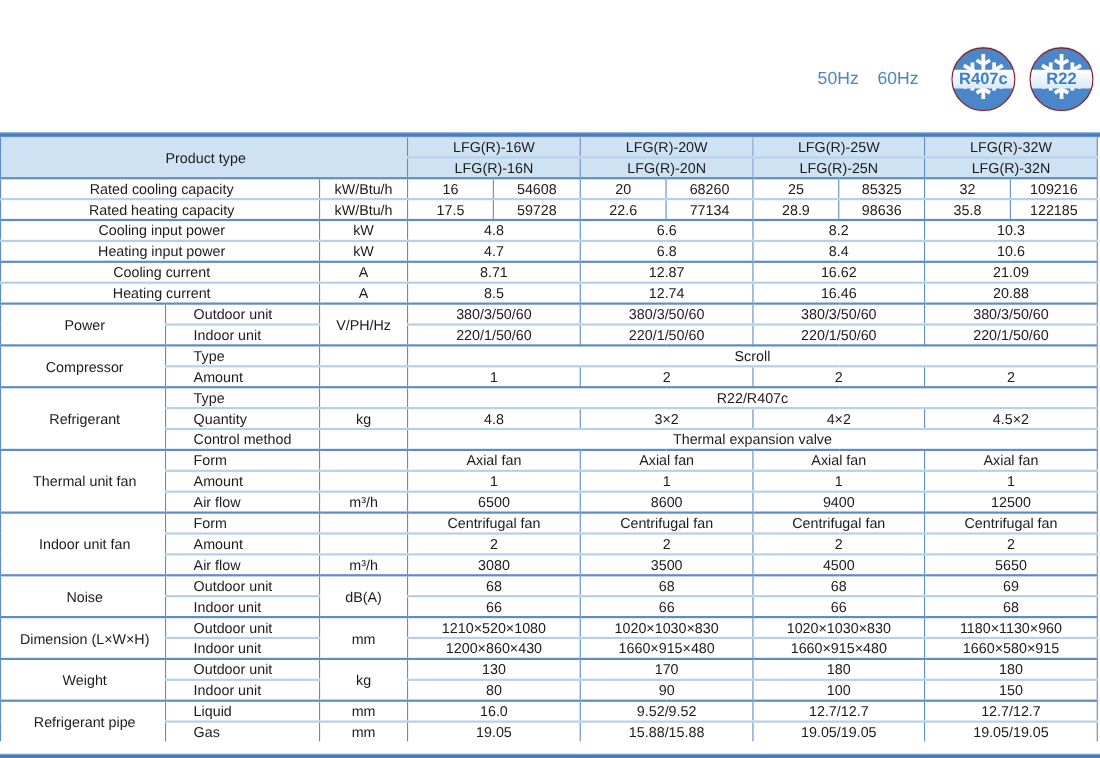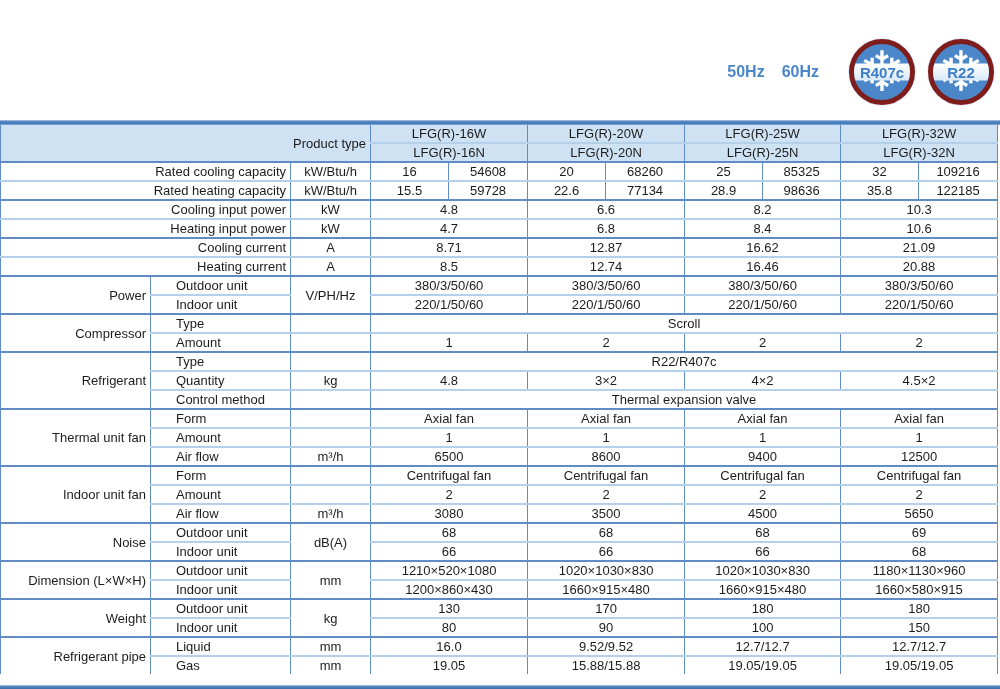--- a/index.html
+++ b/index.html
@@ -9,23 +9,23 @@
     --txt:#1c1c1c;
     --bar:#4a7dbd;
     --badge-blue:#4a86c8;
   }
   html,body{margin:0;padding:0;background:#ffffff;}
   .page{position:relative;width:1000px;height:689px;background:#fff;overflow:hidden;
         font-family:"Liberation Sans",sans-serif;color:var(--txt);}
 
   
   .freq-badges{position:absolute;top:40px;right:6px;height:64px;display:flex;align-items:center;}
-  .freq-label{color:#4a86c8;font-weight:bold;font-size:16px;margin-right:17px;}
+  .freq-label{color:#4a86c8;font-weight:normal;font-size:16px;margin-right:17px;}
   .badge{position:relative;width:56px;height:56px;border-radius:50%;background:var(--badge-blue);
-         border:5px solid #7f1d1d;box-shadow:0 0 0 1px #e7f0f9;overflow:hidden;
+         border:1px solid #7f1d1d;box-shadow:0 0 0 1px #e7f0f9;overflow:hidden;
          display:flex;align-items:center;justify-content:center;margin-left:13px;flex:0 0 auto;}
   .flake{font-family:"DejaVu Sans",sans-serif;color:#ffffff;font-size:56px;line-height:56px;
          user-select:none;}
   .band{position:absolute;left:-3px;right:-3px;top:50%;transform:translateY(-50%);height:17px;
         background:linear-gradient(#ffffff,#d9e9f7);color:#3d7ec6;font-weight:bold;font-size:15px;
         line-height:17px;text-align:center;border-radius:3px;}
 
   
   .topbar{position:absolute;left:0;top:120px;width:1000px;height:5px;
           background:linear-gradient(#b3cde7,#4a7dbd 35%,#4a7dbd 72%,#8fb1d8);}
@@ -34,21 +34,21 @@
 
   
   table.spec{position:absolute;left:0;top:125px;width:997px;border-collapse:collapse;
              table-layout:fixed;font-size:13px;color:var(--txt);}
   .spec td{border-left:1px solid var(--grid-mid);border-right:1px solid var(--grid-mid);
            padding:0 4px;height:17px;line-height:17px;text-align:center;
            overflow:hidden;white-space:nowrap;}
   .spec tr.g td{border-top:2px solid var(--grid-mid);}
   .spec tr.i td{border-top:2px solid var(--grid-light);}
   .spec tr:first-child td{border-top:none;}
-  .spec td.lbl{text-align:right;padding-left:7px;}
+  .spec td.lbl{text-align:center;padding-left:7px;}
   .spec td.sub{text-align:left;padding-left:25px;}
   .spec td.head{background:var(--hdr-bg);}
 </style>
 </head>
 <body>
 
 <div class="page">
 
   <div class="freq-badges">
     <span class="freq-label">50Hz</span>
@@ -101,21 +101,21 @@
           <td class="val">20</td>
           <td class="val">68260</td>
           <td class="val">25</td>
           <td class="val">85325</td>
           <td class="val">32</td>
           <td class="val">109216</td>
         </tr>
         <tr class="i">
           <td colspan="2" class="lbl">Rated heating capacity</td>
           <td class="unit">kW/Btu/h</td>
-          <td class="val">15.5</td>
+          <td class="val">17.5</td>
           <td class="val">59728</td>
           <td class="val">22.6</td>
           <td class="val">77134</td>
           <td class="val">28.9</td>
           <td class="val">98636</td>
           <td class="val">35.8</td>
           <td class="val">122185</td>
         </tr>
         <tr class="g">
           <td colspan="2" class="lbl">Cooling input power</td>

